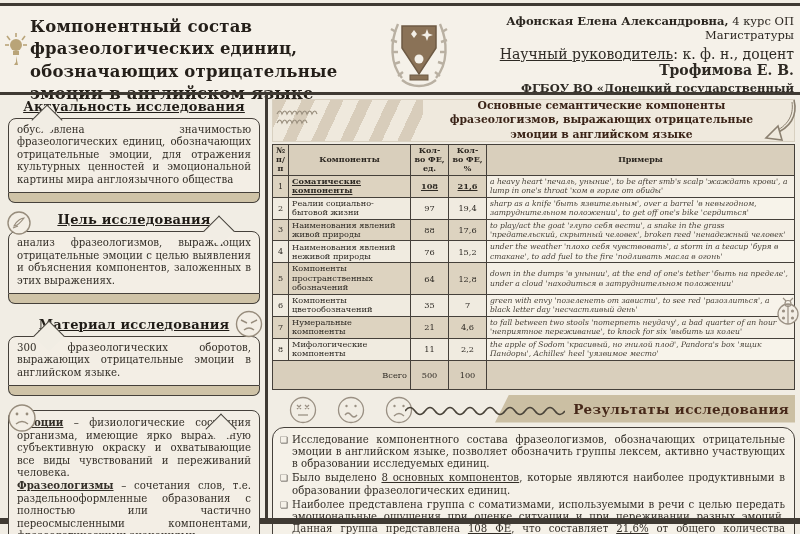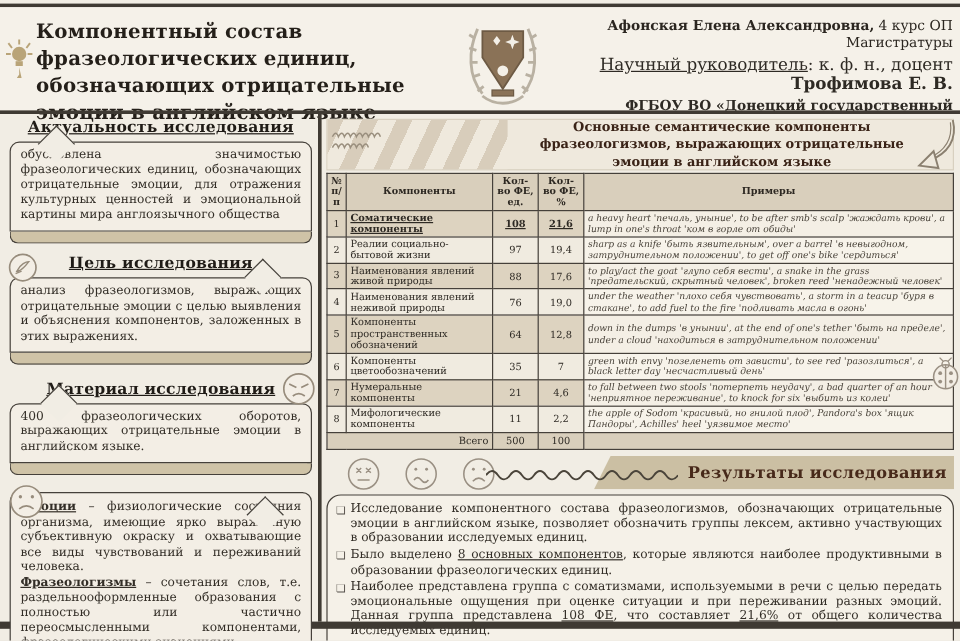--- a/index.html
+++ b/index.html
@@ -67,21 +67,21 @@
   .comp th, .comp td { border:1.3px solid #45403a; padding:1px 3px; vertical-align:middle; }
   .comp th { background:#d9cfbc; font-size:8px; text-align:center; color:#2d2822; line-height:1.15; }
   .col-num { width:16px; } .col-comp { width:122px; } .col-cnt { width:38px; } .col-pct { width:38px; }
   .c-num { text-align:center; font-size:8px; }
   .c-comp { font-size:8.2px; line-height:1.15; }
   .c-cnt { text-align:center; font-size:8.2px; }
   .c-ex { font-size:7.6px; font-style:italic; line-height:1.25; color:#453f36; background:#f4efe5; }
   .row-odd td { background:#ddd3c0; } .row-odd .c-ex { background:#f4efe5; }
   .row-even td { background:#f0ebe0; } .row-even .c-ex { background:#f7f3ea; }
   .row-strong .c-comp, .row-strong .c-cnt { font-weight:bold; text-decoration:underline; }
-  .row-total td { background:#d9cfbc; font-size:8.2px; height:14px; }
+  .row-total td { background:#d9cfbc; font-size:8.2px; height:29px; }
   .row-total .t-label { text-align:right; }
   .row-total .t-val { text-align:center; }
 
   .results-head { position:relative; height:34px; margin-top:3px; }
   .results-banner { position:absolute; right:0; top:2px; width:300px; height:28px;
     background:#cbbfa3; clip-path:polygon(14px 0,100% 0,100% 100%,0 100%);
     display:flex; align-items:center; justify-content:flex-end; padding-right:6px; }
   .results-title { font-size:13.5px; font-weight:bold; color:#47291a; letter-spacing:.3px; }
   .wavy { position:absolute; right:230px; top:10px; }
   .faces { position:absolute; left:16px; top:2px; display:flex; gap:18px; }
@@ -176,21 +176,21 @@
       <span class="icon-float" style="right:-4px; top:-8px;">
         <svg width="30" height="30" viewBox="0 0 30 30">
           <circle cx="15" cy="15" r="12.5" fill="#f3eee5" stroke="#978c7c" stroke-width="1.4"></circle>
           <path d="M7 11 l6 3 M23 11 l-6 3" stroke="#978c7c" stroke-width="1.4" fill="none"></path>
           <path d="M10 21 q5 -4 10 0" stroke="#978c7c" stroke-width="1.4" fill="none"></path>
         </svg>
       </span>
       <div class="sec-head">Материал исследования</div>
       <div class="peak" style="left:30px; top:8px;"></div>
       <div class="box" style="margin-top:4px;">
-        <p>400 фразеологических оборотов, выражающих отрицательные эмоции в английском языке.</p>
+        <p>300 фразеологических оборотов, выражающих отрицательные эмоции в английском языке.</p>
       </div>
       <div class="strip"></div>
     </div>
 
     <div style="position:relative; margin-top:14px;">
       <span class="icon-float" style="left:-2px; top:-8px;">
         <svg width="32" height="32" viewBox="0 0 32 32">
           <circle cx="16" cy="16" r="13" fill="#f3eee5" stroke="#978c7c" stroke-width="1.4"></circle>
           <circle cx="11" cy="12" r="1.4" fill="#978c7c"></circle>
             <circle cx="21" cy="12" r="1.4" fill="#978c7c"></circle>
@@ -264,21 +264,21 @@
             <td class="c-num">3</td>
             <td class="c-comp">Наименования явлений живой природы</td>
             <td class="c-cnt">88</td>
             <td class="c-cnt">17,6</td>
             <td class="c-ex">to play/act the goat 'глупо себя вести', a snake in the grass 'предательский, скрытный человек', broken reed 'ненадежный человек'</td>
           </tr>
           <tr class="row-even">
             <td class="c-num">4</td>
             <td class="c-comp">Наименования явлений неживой природы</td>
             <td class="c-cnt">76</td>
-            <td class="c-cnt">19,0</td>
+            <td class="c-cnt">15,2</td>
             <td class="c-ex">under the weather 'плохо себя чувствовать', a storm in a teacup 'буря в стакане', to add fuel to the fire 'подливать масла в огонь'</td>
           </tr>
           <tr class="row-odd">
             <td class="c-num">5</td>
             <td class="c-comp">Компоненты пространственных обозначений</td>
             <td class="c-cnt">64</td>
             <td class="c-cnt">12,8</td>
             <td class="c-ex">down in the dumps 'в унынии', at the end of one's tether 'быть на пределе', under a cloud 'находиться в затруднительном положении'</td>
           </tr>
           <tr class="row-even">

